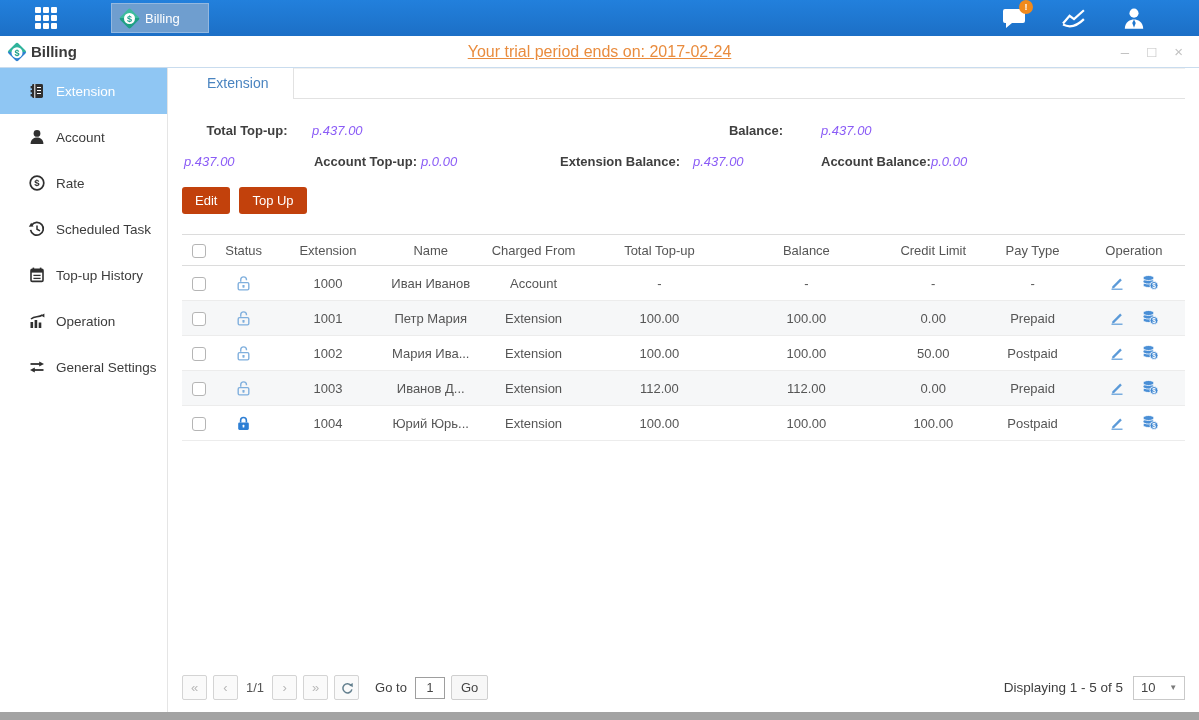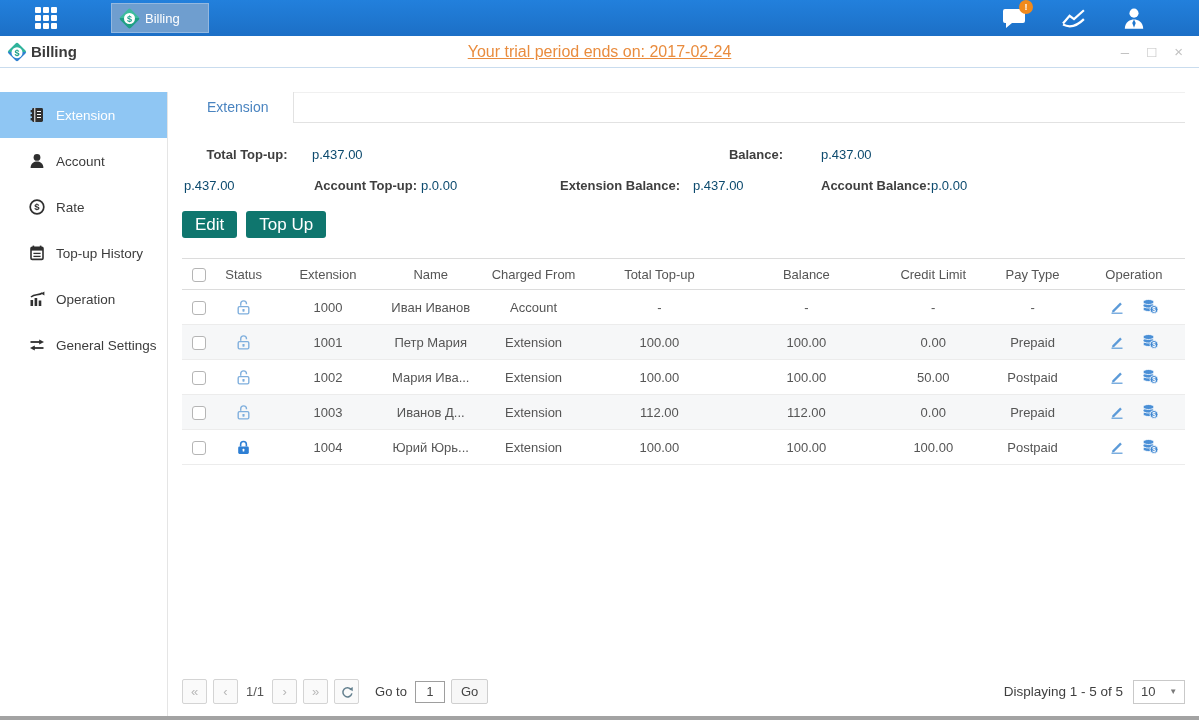--- a/index.html
+++ b/index.html
@@ -21,38 +21,38 @@
 
   
   .win-header { height:32px; background:#fff; border-bottom:1px solid #c9dcee; display:flex; align-items:center; position:relative; flex:0 0 auto; }
   .win-title { display:flex; align-items:center; gap:7px; padding-left:10px; font-size:15px; font-weight:bold; color:#3a3a3a; }
   .win-title .diamond { width:14px; height:14px; }
   .trial { position:absolute; left:0; right:0; text-align:center; color:#e98c3e; font-size:16px; pointer-events:none;text-decoration:underline; }
   .win-controls { margin-left:auto; display:flex; gap:18px; padding-right:16px; color:#c2c2c2; font-size:15px; z-index:2; }
   .win-controls span { cursor:pointer; line-height:1; }
 
   
-  .app-body { flex:1 1 auto; display:flex; min-height:0; border-bottom:4px solid #a3a3a3;margin-top:24px; }
+  .app-body { flex:1 1 auto; display:flex; min-height:0; border-bottom:8px solid #a3a3a3; }
   .sidebar { width:168px; flex:0 0 auto; border-right:1px solid #e5e5e5; background:#fff; }
   .side-item { height:46px; display:flex; align-items:center; padding-left:28px; gap:10px; color:#3c3c3c; font-size:13.5px; cursor:pointer; }
   .side-item.active { background:#8fc6f3; color:#fff; }
   .side-item svg { flex:0 0 auto; }
 
   .main { flex:1 1 auto; display:flex; flex-direction:column; padding:0 14px; min-width:0; }
   .tabstrip { display:flex; height:31px; border-bottom:1px solid #e2e2e2; flex:0 0 auto; }
   .tab { height:31px; line-height:30px; padding:0 25px; background:#fff; border-right:1px solid #e2e2e2; color:#4a84c0; font-size:14px; margin-bottom:-1px; cursor:pointer; }
   .tab-filler { flex:1; border-top:1px solid #f0f0f0; }
 
   .summary { margin-top:16px; display:grid; grid-template-columns:128px 109px 128px 144px 128px 110px 128px 1fr; flex:0 0 auto; }
   .summary div { line-height:31px; padding-left:2px; white-space:nowrap; }
   .summary .lbl { font-weight:bold; color:#3f3f3f;text-align:center; }
-  .summary .val { color:#0c4a6e; }
+  .summary .val { color:#8b5cf6;font-style:italic; }
 
   .btn-row { margin-top:10px; display:flex; gap:9px; flex:0 0 auto; }
-  .btn { height:27px; padding:0 13px; background:#0f766e; color:#fff; border:none; border-radius:3px; font-size:17px; font-family:inherit; cursor:pointer; }
+  .btn { height:27px; padding:0 13px; background:#c2410c; color:#fff; border:none; border-radius:3px; font-size:13px; font-family:inherit; cursor:pointer; }
 
   table { margin-top:20px; width:100%; border-collapse:collapse; table-layout:fixed; flex:0 0 auto; }
   thead th { height:31px; border-top:1px solid #dcdcdc; border-bottom:1px solid #dcdcdc; font-weight:normal; color:#555; text-align:center; }
   tbody td { height:35px; border-bottom:1px solid #ececec; text-align:center; color:#555; overflow:hidden; white-space:nowrap; }
   tbody tr:nth-child(even) { background:#f6f7f8; }
   table tr > *:nth-child(1){width:3.4%;} table tr > *:nth-child(2){width:5.5%;}
   table tr > *:nth-child(3){width:11.3%;} table tr > *:nth-child(4){width:9.2%;}
   table tr > *:nth-child(5){width:11.3%;} table tr > *:nth-child(6){width:13.8%;}
   table tr > *:nth-child(7){width:15.5%;} table tr > *:nth-child(8){width:9.8%;}
   table tr > *:nth-child(9){width:10%;} table tr > *:nth-child(10){width:10.2%;}
@@ -155,20 +155,28 @@
           <path d="M2.6,16 c0,-4.8 3.6,-6.4 6.4,-6.4 c2.8,0 6.4,1.6 6.4,6.4 z" fill="#2f2f2f"></path>
         </svg>
         <span>Account</span>
       </div>
       <div class="side-item">
         <svg width="18" height="18" viewBox="0 0 18 18">
           <circle cx="9" cy="9" r="6.8" fill="none" stroke="#2f2f2f" stroke-width="1.7"></circle>
           <text x="9" y="12.4" text-anchor="middle" font-size="9.5" font-weight="bold" fill="#2f2f2f" font-family="Liberation Sans, sans-serif">$</text>
         </svg>
         <span>Rate</span>
+      </div>
+      <div class="side-item">
+        <svg width="18" height="18" viewBox="0 0 18 18">
+          <path d="M3.6,5.2 A6.4,6.4 0 1 1 2.6,9.8" fill="none" stroke="#2f2f2f" stroke-width="1.7"></path>
+          <polygon points="0.8,6.8 5.6,6.6 3.2,2.8" fill="#2f2f2f"></polygon>
+          <path d="M9,5.4 V9.2 l3,1.7" fill="none" stroke="#2f2f2f" stroke-width="1.5"></path>
+        </svg>
+        <span>Scheduled Task</span>
       </div>
       <div class="side-item">
         <svg width="18" height="18" viewBox="0 0 18 18">
           <rect x="3" y="3.4" width="12" height="12" rx="1.2" fill="none" stroke="#2f2f2f" stroke-width="1.6"></rect>
           <rect x="3" y="3.4" width="12" height="3.2" fill="#2f2f2f"></rect>
           <line x1="5.4" y1="1.6" x2="5.4" y2="4.6" stroke="#2f2f2f" stroke-width="1.6"></line>
           <line x1="12.6" y1="1.6" x2="12.6" y2="4.6" stroke="#2f2f2f" stroke-width="1.6"></line>
           <line x1="5.4" y1="9.4" x2="12.6" y2="9.4" stroke="#2f2f2f" stroke-width="1.3"></line>
           <line x1="5.4" y1="12.4" x2="12.6" y2="12.4" stroke="#2f2f2f" stroke-width="1.3"></line>
         </svg>

